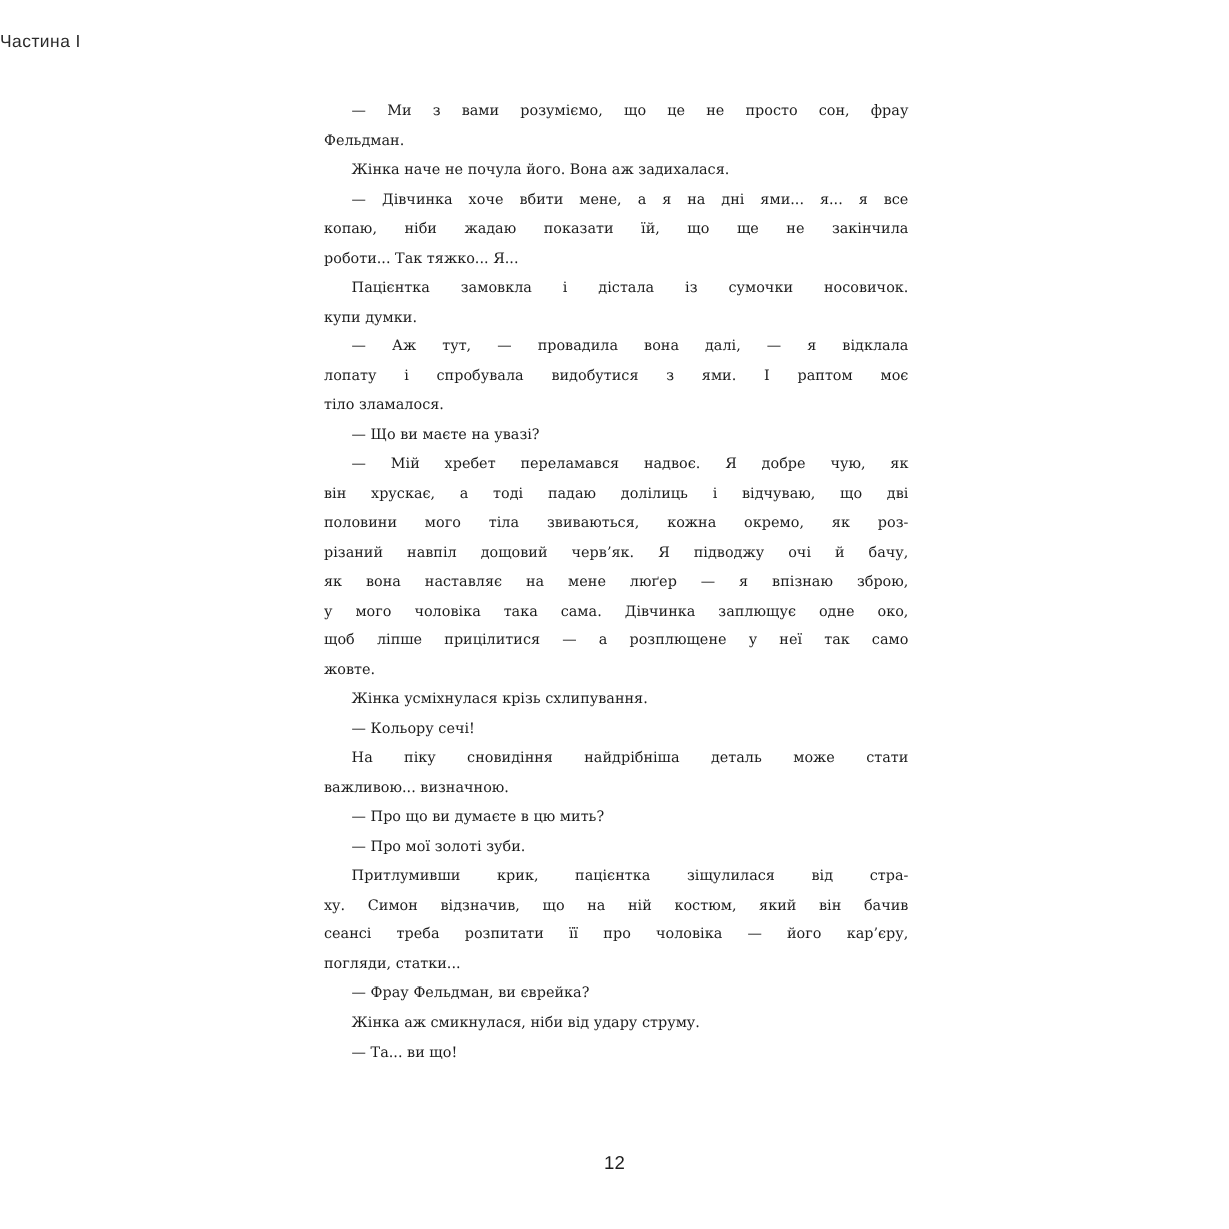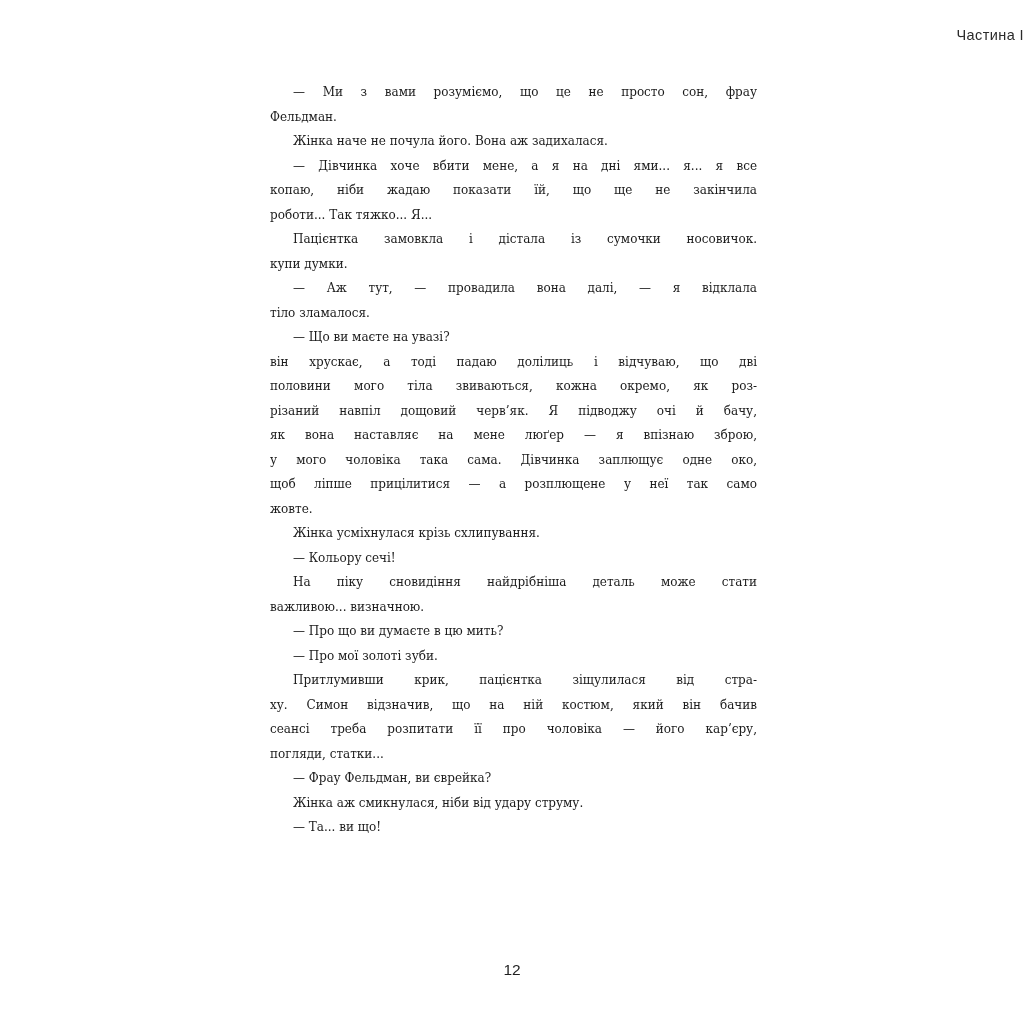--- a/index.html
+++ b/index.html
@@ -13,21 +13,21 @@
     position: relative;
     overflow: hidden;
     font-family: "DejaVu Serif", "Liberation Serif", serif;
     color: #1b1b1b;
   }
   .running-head {
     position: absolute;
     top: 27px;
     left: 0;
     right: 0;
-    text-align: right;
+    text-align: left;
     font-family: "Liberation Sans", "DejaVu Sans", sans-serif;
     font-size: 14.5px;
     letter-spacing: 0.4px;
     color: #2b2b2b;
   }
   .text-block {
     position: absolute;
     left: 270px;
     top: 80px;
     width: 487px;
@@ -65,22 +65,24 @@
 <div class="text-block">
     <div class="line indent">— Ми з вами розуміємо, що це не просто сон, фрау</div>
     <div class="line last">Фельдман.</div>
     <div class="line indent last">Жінка наче не почула його. Вона аж задихалася.</div>
     <div class="line indent">— Дівчинка хоче вбити мене, а я на дні ями... я... я все</div>
     <div class="line">копаю, ніби жадаю показати їй, що ще не закінчила</div>
     <div class="line last">роботи... Так тяжко... Я...</div>
     <div class="line indent">Пацієнтка замовкла і дістала із сумочки носовичок.</div>
     <div class="line last">купи думки.</div>
     <div class="line indent">— Аж тут, — провадила вона далі, — я відклала</div>
+    <div class="line">лопату і спробувала видобутися з ями. І раптом моє</div>
     <div class="line last">тіло зламалося.</div>
     <div class="line indent last">— Що ви маєте на увазі?</div>
+    <div class="line indent">— Мій хребет переламався надвоє. Я добре чую, як</div>
     <div class="line">він хрускає, а тоді падаю долілиць і відчуваю, що дві</div>
     <div class="line">половини мого тіла звиваються, кожна окремо, як роз-</div>
     <div class="line">різаний навпіл дощовий черв’як. Я підводжу очі й бачу,</div>
     <div class="line">як вона наставляє на мене люґер — я впізнаю зброю,</div>
     <div class="line">у мого чоловіка така сама. Дівчинка заплющує одне око,</div>
     <div class="line">щоб ліпше прицілитися — а розплющене у неї так само</div>
     <div class="line last">жовте.</div>
     <div class="line indent last">Жінка усміхнулася крізь схлипування.</div>
     <div class="line indent last">— Кольору сечі!</div>
     <div class="line indent">На піку сновидіння найдрібніша деталь може стати</div>

